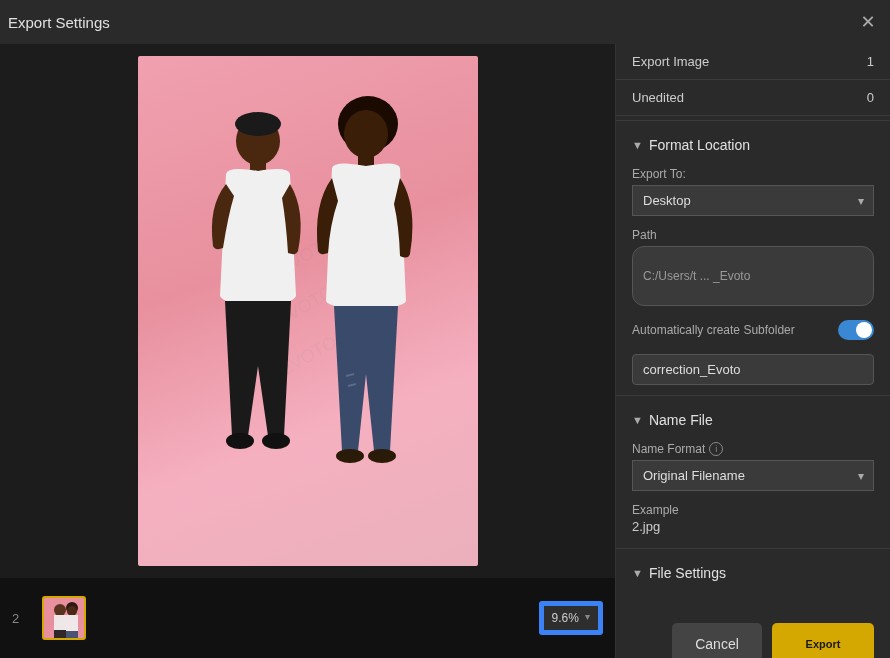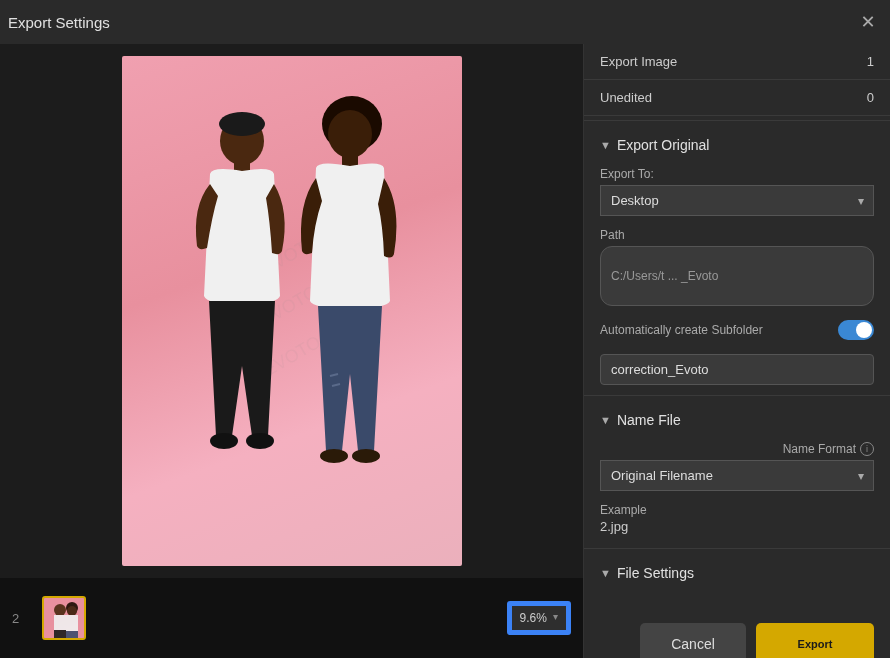--- a/index.html
+++ b/index.html
@@ -72,21 +72,21 @@
       position: relative;
     }
     .thumbnail-inner {
       width: 100%;
       height: 100%;
       background: linear-gradient(160deg, #f0a0b0, #e8909e, #f5b0c0);
     }
 
     
     .right-panel {
-      width: 307px;
+      width: 275px;
       background: #2a2a2a;
       border-left: 1px solid #333;
       display: flex;
       flex-direction: column;
       overflow-y: auto;
       flex-shrink: 0;
     }
 
     
     .summary-row {
@@ -207,21 +207,20 @@
     }
 
     
     .name-format-label {
       display: flex;
       align-items: center;
       gap: 4px;
       color: #aaa;
       font-size: 12px;
       margin-bottom: 4px;
-      justify-content: flex-end;
     }
     .info-icon {
       width: 14px;
       height: 14px;
       border-radius: 50%;
       border: 1px solid #888;
       color: #888;
       font-size: 9px;
       display: inline-flex;
       align-items: center;
@@ -431,21 +430,21 @@
 
     <div class="summary-row">
       <span class="summary-label">Unedited</span>
       <span class="summary-value">0</span>
     </div>
 
     <hr class="divider">
 
     <div class="section-header">
       <span class="section-chevron">▼</span>
-      <span class="section-title">Export Original</span>
+      <span class="section-title">Format Location</span>
     </div>
 
     <div class="form-group">
       <label class="form-label">Export To:</label>
       <div class="form-select-wrapper">
         <select>
           <option>Desktop</option>
           <option>Same folder as original</option>
           <option>Choose folder</option>
         </select>

